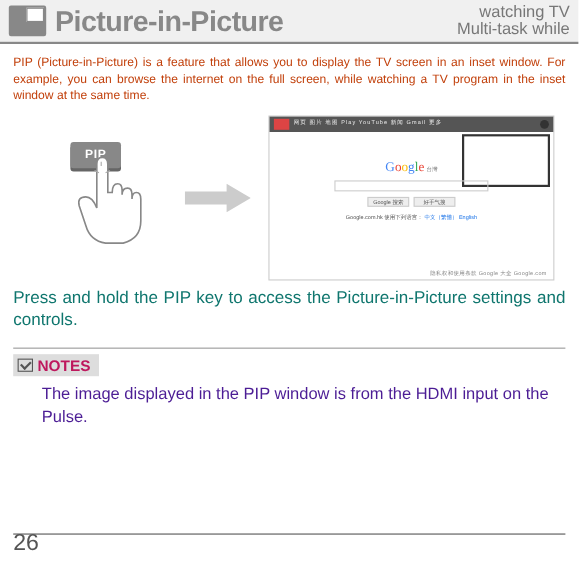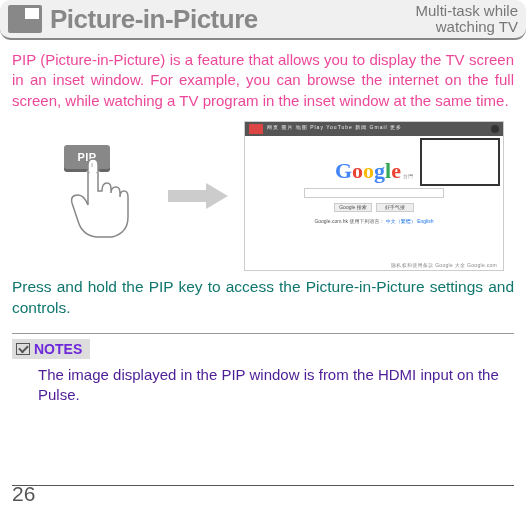--- a/index.html
+++ b/index.html
@@ -1,72 +1,72 @@
 <!DOCTYPE html>
 <html><head>
 <meta charset="utf-8">
 <style>
   * { box-sizing: border-box; margin: 0; padding: 0; }
   body { width: 526px; height: 510px; font-family: Arial, Helvetica, sans-serif; color: #555; background: #fff; position: relative; }
   
-  .header { display: flex; align-items: center; background: #f0f0f0; border-bottom: 2px solid #888; height: 40px; position: relative; border-radius: 11px; }
+  .header { display: flex; align-items: center; background: #f0f0f0; border-bottom: 2px solid #888; height: 40px; position: relative; }
   .header-icon { width: 34px; height: 28px; background: #888; border-radius: 2px; margin-left: 8px; position: relative; display: flex; align-items: flex-start; justify-content: flex-end; }
   .header-icon::after { content: ""; position: absolute; top: 2px; right: 2px; width: 14px; height: 11px; background: #fff; border: 1px solid #888; }
   .header-title { font-size: 26px; font-weight: bold; color: #888; margin-left: 8px; flex: 1; letter-spacing: -0.5px; }
   .header-sub { text-align: right; color: #777; font-size: 15px; line-height: 1.05; padding-right: 8px; }
   
   .content { padding: 10px 12px 0 12px; }
-  .intro { font-size: 15px; line-height: 1.35; color: #ec4899; text-align: justify; }
+  .intro { font-size: 11px; line-height: 1.35; color: #c2410c; text-align: justify; }
   
   .illus { display: flex; align-items: center; justify-content: center; margin: 10px 0 6px 0; gap: 16px; padding: 0 4px; }
   
   .hand-wrap { position: relative; width: 130px; height: 110px; }
   .pip-key { position: absolute; top: 4px; left: 42px; width: 46px; height: 24px; background: #888; border-radius: 3px; box-shadow: 0 3px 0 #666; display: flex; align-items: center; justify-content: center; }
   .pip-key span { color: #fff; font-weight: bold; font-size: 11px; letter-spacing: 0.5px; }
   .hand { position: absolute; top: 14px; left: 40px; width: 80px; height: 90px; }
   
   .arrow { width: 60px; height: 26px; }
   
   .browser { flex: 1; max-width: 260px; height: 150px; border: 1px solid #ccc; background: #fff; position: relative; }
   .browser-top { height: 14px; background: #555; position: relative; }
   .browser-redtag { position: absolute; left: 4px; top: 2px; width: 14px; height: 10px; background: #d44; }
   .browser-tabs { position: absolute; left: 22px; top: 2px; font-size: 5px; color: #eee; letter-spacing: 1px; }
   .browser-gear { position: absolute; right: 4px; top: 3px; width: 8px; height: 8px; background: #333; border-radius: 50%; }
   .pip-win { position: absolute; top: 16px; right: 3px; width: 80px; height: 48px; border: 2px solid #333; background: #fff; }
   .google-area { position: absolute; top: 36px; left: 0; right: 0; display: flex; flex-direction: column; align-items: center; }
-  .google-logo { font-family: Georgia, serif; font-size: 22px; font-weight: bold; }
+  .google-logo { font-family: Georgia, serif; font-size: 12px; font-weight: normal; }
   .gB { color: #4285F4; } .gR { color: #EA4335; } .gY { color: #FBBC05; } .gG { color: #34A853; }
   .google-sub { font-size: 5px; color: #777; margin-left: 2px; }
   .search-box { width: 140px; height: 10px; border: 1px solid #ccc; margin-top: 4px; }
   .btn-row { display: flex; gap: 4px; margin-top: 5px; }
   .gbtn { width: 38px; height: 9px; background: #eee; border: 1px solid #ccc; font-size: 5px; color: #555; display: flex; align-items: center; justify-content: center; }
   .lang-line { font-size: 5px; color: #555; margin-top: 6px; }
   .lang-line .bl { color: #1a73e8; }
   .browser-footer { position: absolute; bottom: 2px; right: 6px; font-size: 5px; color: #888; letter-spacing: 0.3px; }
   
   .instr2 { font-size: 15.5px; line-height: 1.35; color: #0f766e; text-align: justify; margin-top: 4px; }
   
   .notes-sec { margin-top: 14px; border-top: 1px solid #999; padding-top: 5px; }
-  .notes-label { display: inline-flex; align-items: center; background: #ddd; padding: 2px 8px 2px 4px; font-weight: bold; font-size: 14px; color: #6d28d9; gap: 4px; }
+  .notes-label { display: inline-flex; align-items: center; background: #ddd; padding: 2px 8px 2px 4px; font-weight: bold; font-size: 14px; color: #be185d; gap: 4px; }
   .checkicon { width: 14px; height: 12px; border: 1.5px solid #555; position: relative; display: inline-block; }
   .checkicon::after { content: ""; position: absolute; left: 2px; top: 1px; width: 7px; height: 4px; border-left: 2px solid #555; border-bottom: 2px solid #555; transform: rotate(-45deg); }
   .notes-text { font-size: 15px; color: #4c1d95; margin: 6px 0 0 26px; line-height: 1.35; }
   
   .footer-line { position: absolute; bottom: 24px; left: 12px; right: 12px; border-top: 1.5px solid #555; }
   .pagenum { position: absolute; bottom: 4px; left: 12px; font-size: 21px; color: #555; }
 </style>
 </head>
 <body>
 
 <div class="header">
   <div class="header-icon"></div>
   <div class="header-title">Picture-in-Picture</div>
   <div class="header-sub">
+    <div>watching TV</div>
     <div>Multi-task while</div>
-    <div>watching TV</div>
   </div>
 </div>
 
 <div class="content">
   <p class="intro">PIP (Picture-in-Picture) is a feature that allows you to display the TV screen in an inset window. For example, you can browse the internet on the full screen, while watching a TV program in the inset window at the same time.</p>
 
   <div class="illus">
     <div class="hand-wrap">
       <div class="pip-key">
           <span>PIP</span>

